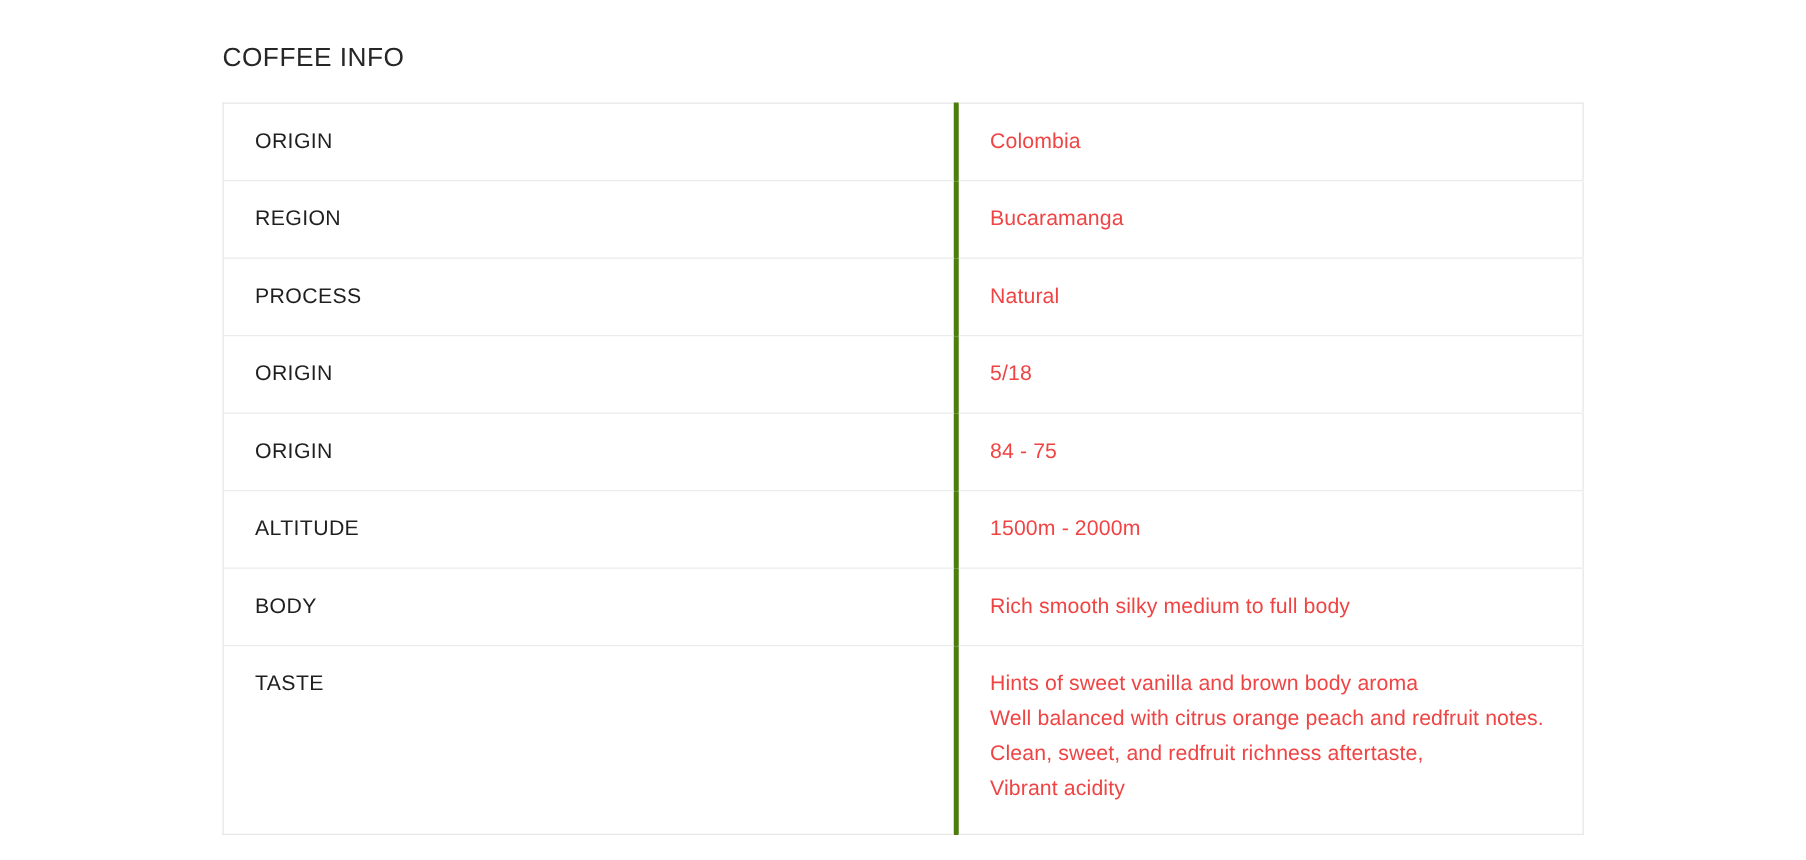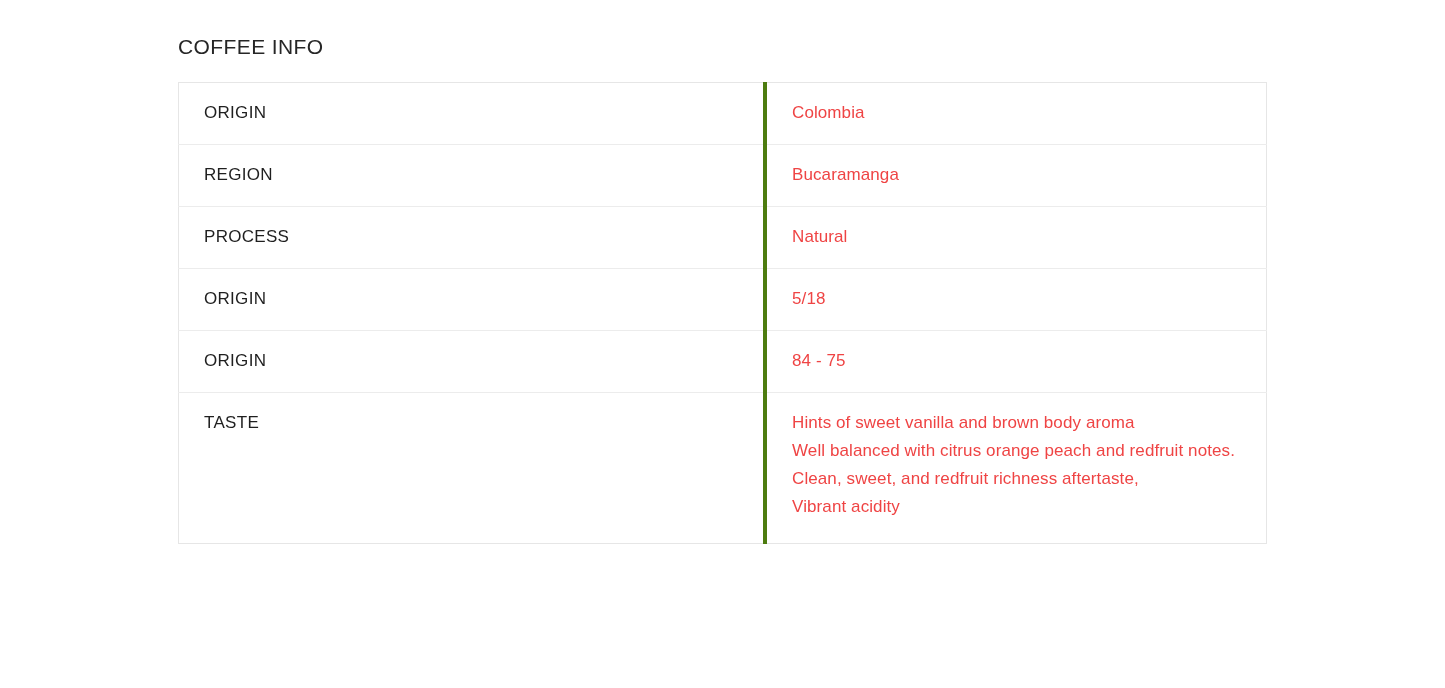--- a/index.html
+++ b/index.html
@@ -95,20 +95,28 @@
         <td class="cell-value">Natural</td>
       </tr>
       <tr>
         <td class="cell-label">ORIGIN</td>
         <td class="cell-value">5/18</td>
       </tr>
       <tr>
         <td class="cell-label">ORIGIN</td>
         <td class="cell-value">84 - 75</td>
       </tr>
+      <tr>
+        <td class="cell-label">ALTITUDE</td>
+        <td class="cell-value">1500m - 2000m</td>
+      </tr>
+      <tr>
+        <td class="cell-label">BODY</td>
+        <td class="cell-value">Rich smooth silky medium to full body</td>
+      </tr>
       <tr class="taste-row">
         <td class="cell-label">TASTE</td>
         <td class="cell-value">
           <span class="line">Hints of sweet vanilla and brown body aroma</span>
           <span class="line">Well balanced with citrus orange peach and redfruit notes.</span>
           <span class="line">Clean, sweet, and redfruit richness aftertaste,</span>
           <span class="line">Vibrant acidity</span>
         </td>
       </tr>
     </tbody>

